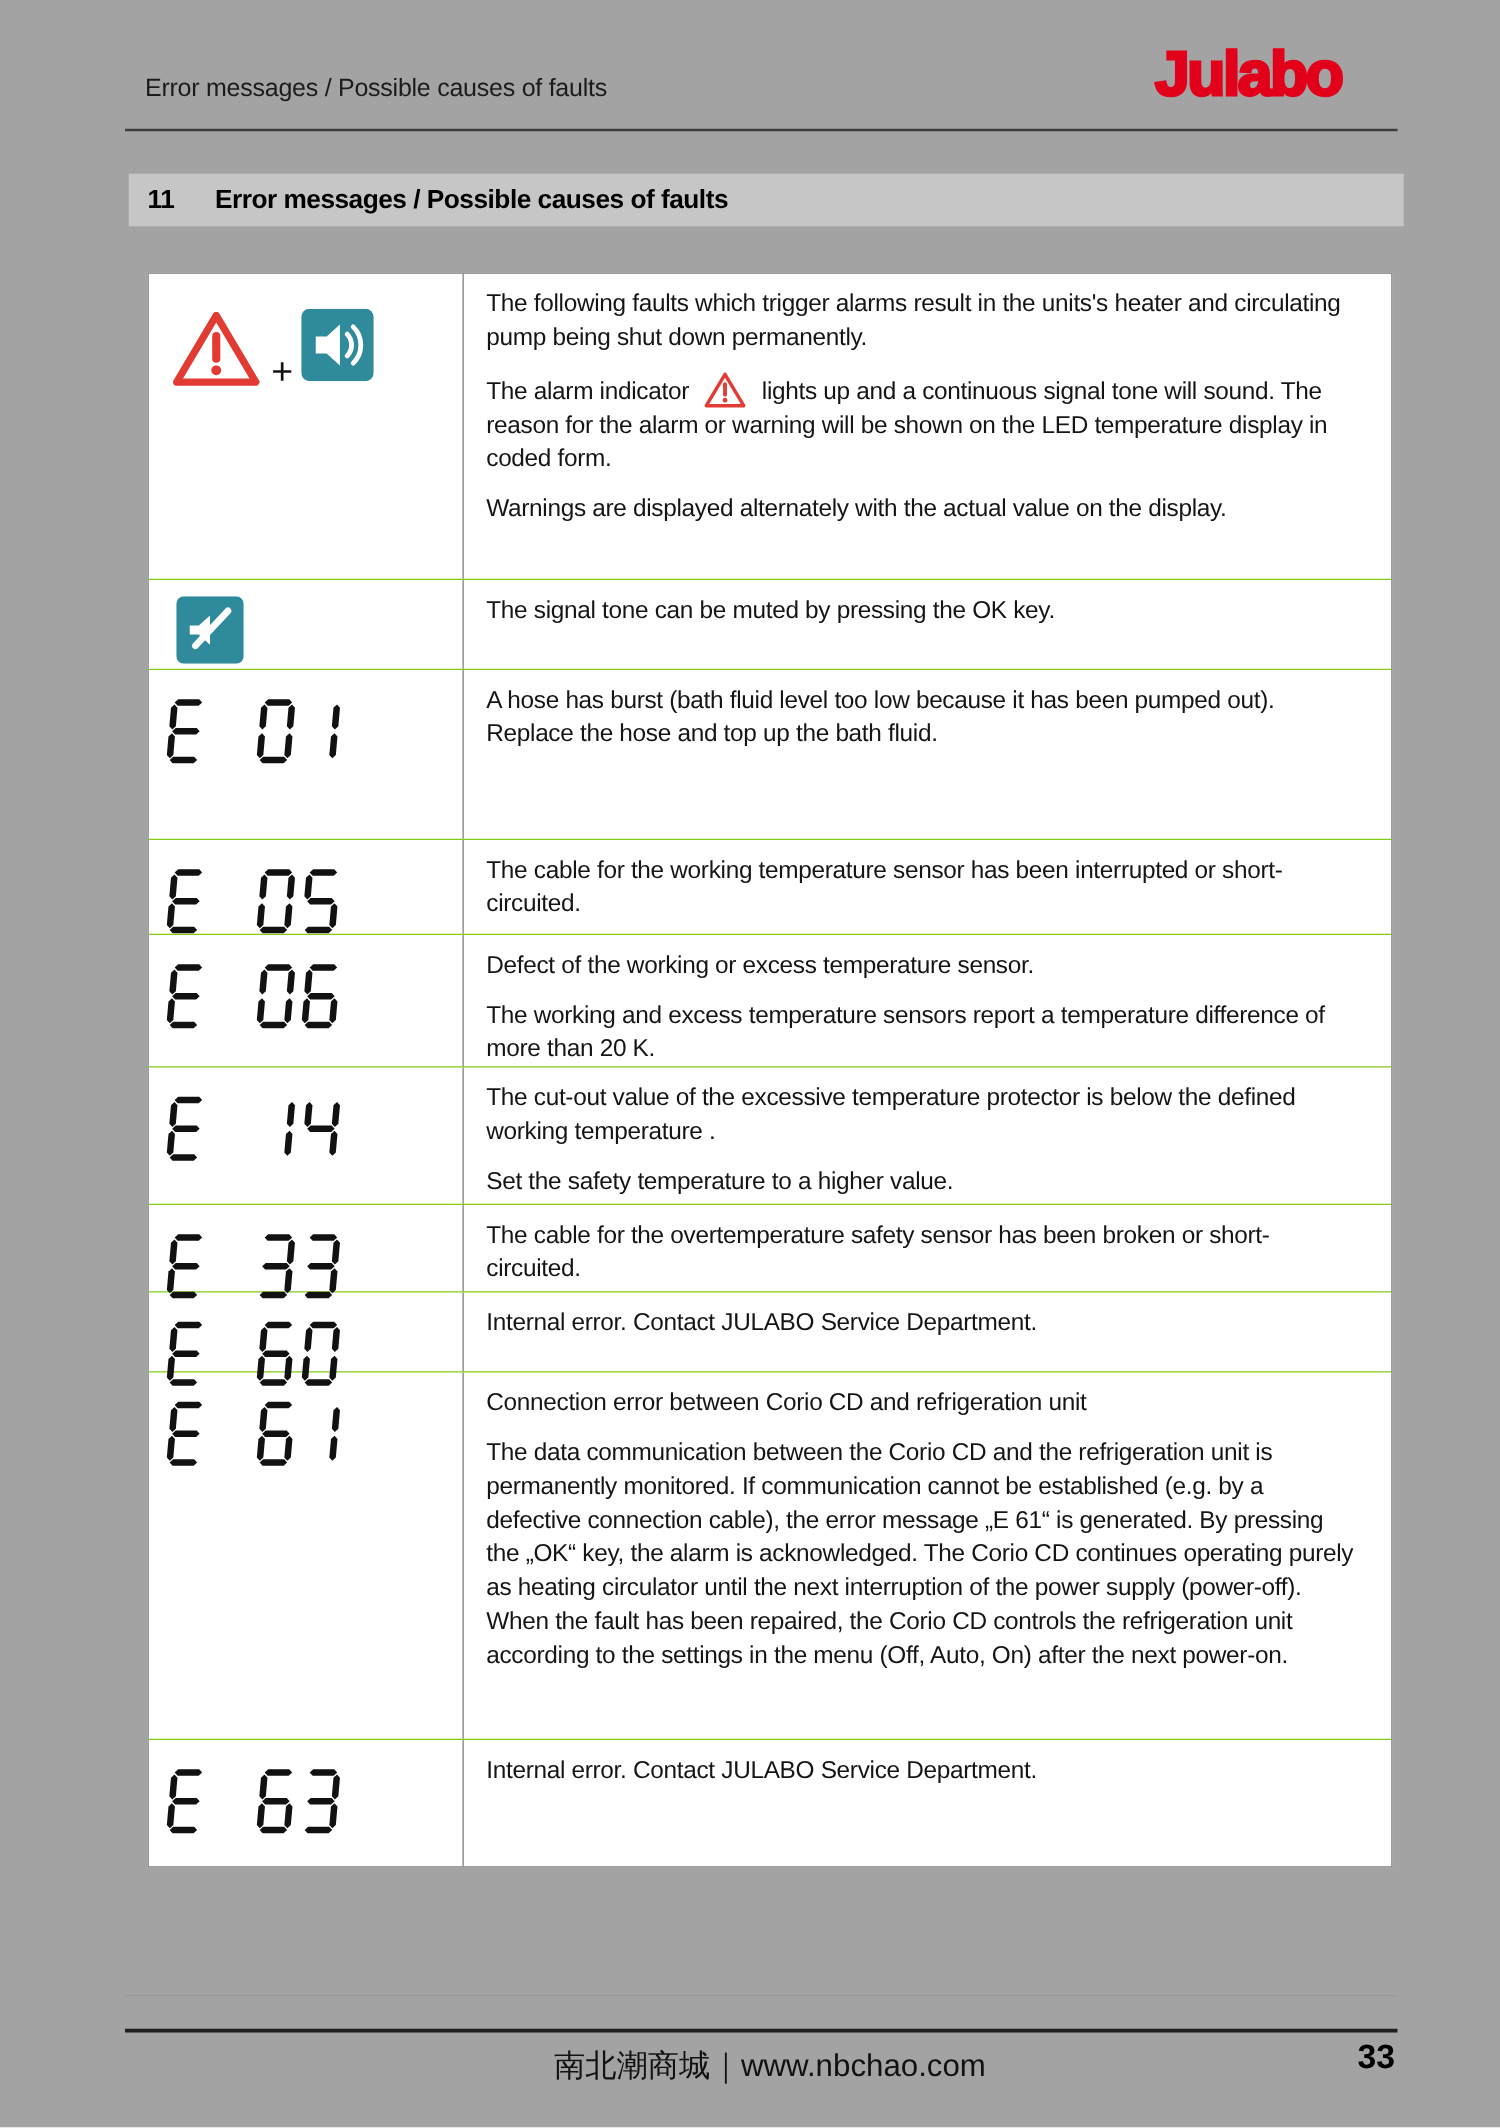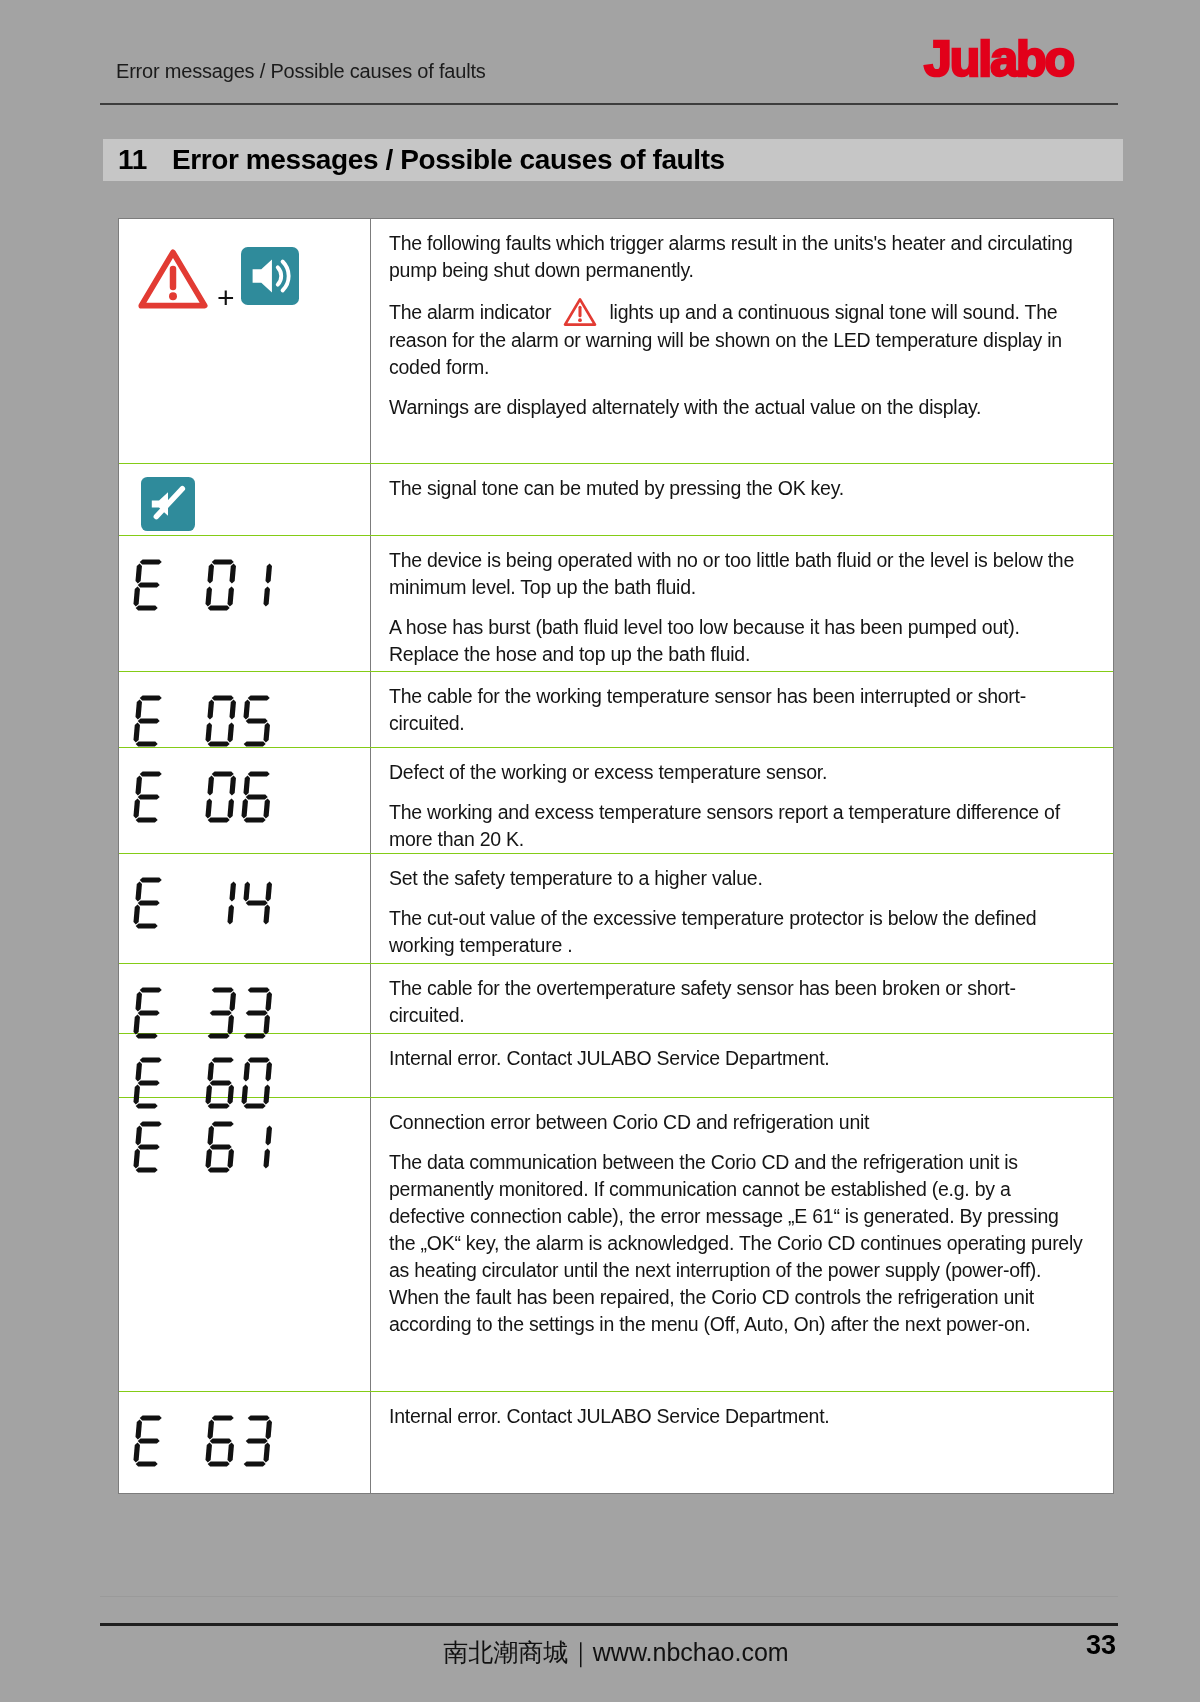--- a/index.html
+++ b/index.html
@@ -9,21 +9,21 @@
   }
 
   
   .breadcrumb { position:absolute; left:116px; top:60px; font-size:20px; letter-spacing:-0.2px; color:#1b1b1b; }
   .logo-svg { position:absolute; right:82px; top:28px; }
   .header-rule { position:absolute; left:100px; top:103px; width:1018px; height:2px; background:#3d3d3d; }
 
   
   .section-bar {
     position:absolute; left:103px; top:139px; width:1020px; height:42px;
-    background:#c6c6c6; display:flex; align-items:center; font-weight:bold; font-size:28px; letter-spacing:-0.4px; color:#000;
+    background:#c6c6c6; display:flex; align-items:center; font-weight:bold; font-size:21px; letter-spacing:-0.4px; color:#000;
   }
   .section-number { margin-left:15px; width:54px; flex:none; }
 
   
   .err-table {
     position:absolute; left:118px; top:218px; width:996px;
     border:1px solid #7c7c7c; box-sizing:border-box; background:#fff;
   }
   .trow { display:flex; box-sizing:border-box; }
   .trow + .trow { border-top:1px solid #84cc16; }
@@ -114,21 +114,20 @@
               <polygon points="97,27.5 99.6,30.1 99.6,44.9 97,47.5 94.4,44.9 94.4,30.1" fill="#111"></polygon>
               <polygon points="75,49 77.6,46.4 94.4,46.4 97,49 94.4,51.6 77.6,51.6" fill="#111"></polygon>
               <polygon points="75,27.5 77.6,30.1 77.6,44.9 75,47.5 72.4,44.9 72.4,30.1" fill="#111"></polygon>
               <polygon points="75,4.5 77.6,7.1 77.6,21.9 75,24.5 72.4,21.9 72.4,7.1" fill="#111"></polygon>
               <polygon points="133,4.5 135.6,7.1 135.6,21.9 133,24.5 130.4,21.9 130.4,7.1" fill="#111"></polygon>
               <polygon points="133,27.5 135.6,30.1 135.6,44.9 133,47.5 130.4,44.9 130.4,30.1" fill="#111"></polygon>
             </g>
           </svg>
         </div>
         <div class="cell-right">
-          <p>The device is being operated with no or too little bath fluid or the level is below the minimum level. Top up the bath fluid.</p>
           <p>A hose has burst (bath fluid level too low because it has been pumped out). Replace the hose and top up the bath fluid.</p>
         </div>
       </div>
       <div class="trow" style="height: 76px;">
         <div class="cell-left">
           <svg width="150" height="56" viewBox="0 0 150 56" aria-label="E 05" class="code-svg">
             <g transform="translate(6,1) skewX(-5)">
               <polygon points="3,3 5.6,0.3999999999999999 22.4,0.3999999999999999 25,3 22.4,5.6 5.6,5.6" fill="#111"></polygon>
               <polygon points="3,49 5.6,46.4 22.4,46.4 25,49 22.4,51.6 5.6,51.6" fill="#111"></polygon>
               <polygon points="3,27.5 5.6,30.1 5.6,44.9 3,47.5 0.3999999999999999,44.9 0.3999999999999999,30.1" fill="#111"></polygon>
@@ -193,22 +192,22 @@
               <polygon points="97,4.5 99.6,7.1 99.6,21.9 97,24.5 94.4,21.9 94.4,7.1" fill="#111"></polygon>
               <polygon points="97,27.5 99.6,30.1 99.6,44.9 97,47.5 94.4,44.9 94.4,30.1" fill="#111"></polygon>
               <polygon points="133,4.5 135.6,7.1 135.6,21.9 133,24.5 130.4,21.9 130.4,7.1" fill="#111"></polygon>
               <polygon points="133,27.5 135.6,30.1 135.6,44.9 133,47.5 130.4,44.9 130.4,30.1" fill="#111"></polygon>
               <polygon points="111,4.5 113.6,7.1 113.6,21.9 111,24.5 108.4,21.9 108.4,7.1" fill="#111"></polygon>
               <polygon points="111,26 113.6,23.4 130.4,23.4 133,26 130.4,28.6 113.6,28.6" fill="#111"></polygon>
             </g>
           </svg>
         </div>
         <div class="cell-right">
+          <p>The cut-out value of the excessive temperature protector is below the defined working temperature .</p>
           <p>Set the safety temperature to a higher value.</p>
-          <p>The cut-out value of the excessive temperature protector is below the defined working temperature .</p>
         </div>
       </div>
       <div class="trow" style="height: 70px;">
         <div class="cell-left">
           <svg width="150" height="56" viewBox="0 0 150 56" aria-label="E 33" class="code-svg">
             <g transform="translate(6,1) skewX(-5)">
               <polygon points="3,3 5.6,0.3999999999999999 22.4,0.3999999999999999 25,3 22.4,5.6 5.6,5.6" fill="#111"></polygon>
               <polygon points="3,49 5.6,46.4 22.4,46.4 25,49 22.4,51.6 5.6,51.6" fill="#111"></polygon>
               <polygon points="3,27.5 5.6,30.1 5.6,44.9 3,47.5 0.3999999999999999,44.9 0.3999999999999999,30.1" fill="#111"></polygon>
               <polygon points="3,4.5 5.6,7.1 5.6,21.9 3,24.5 0.3999999999999999,21.9 0.3999999999999999,7.1" fill="#111"></polygon>

